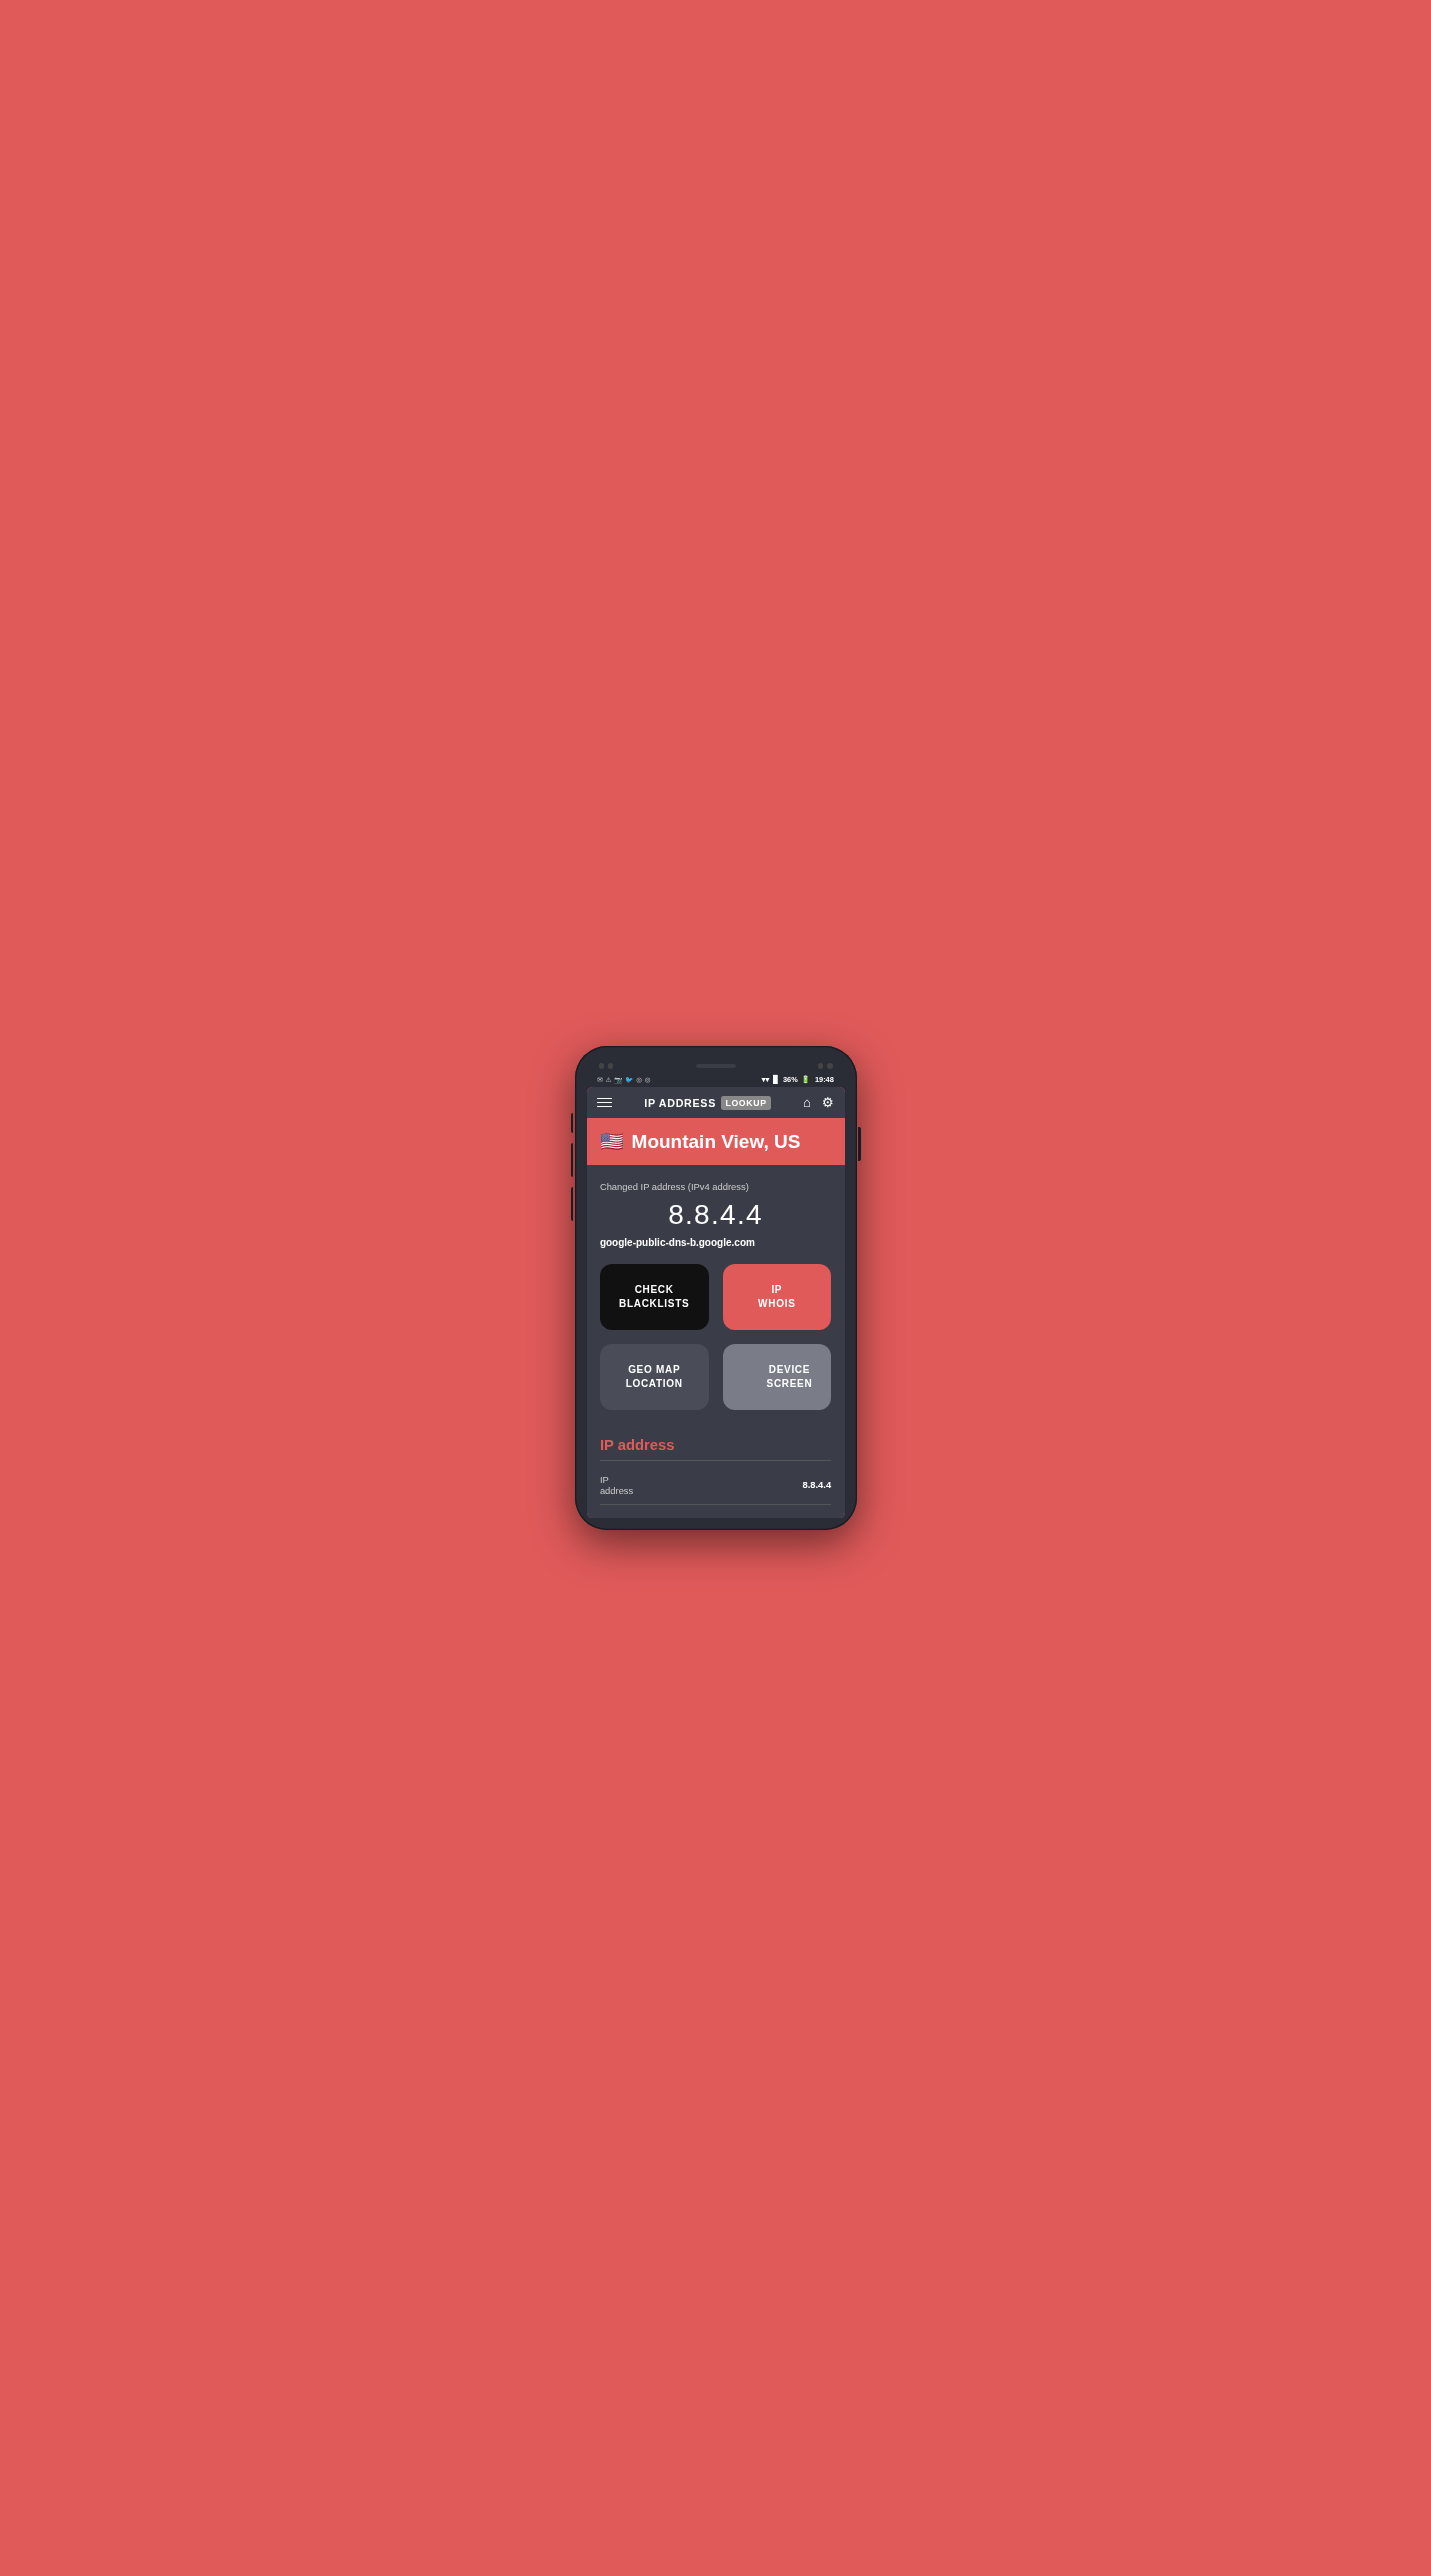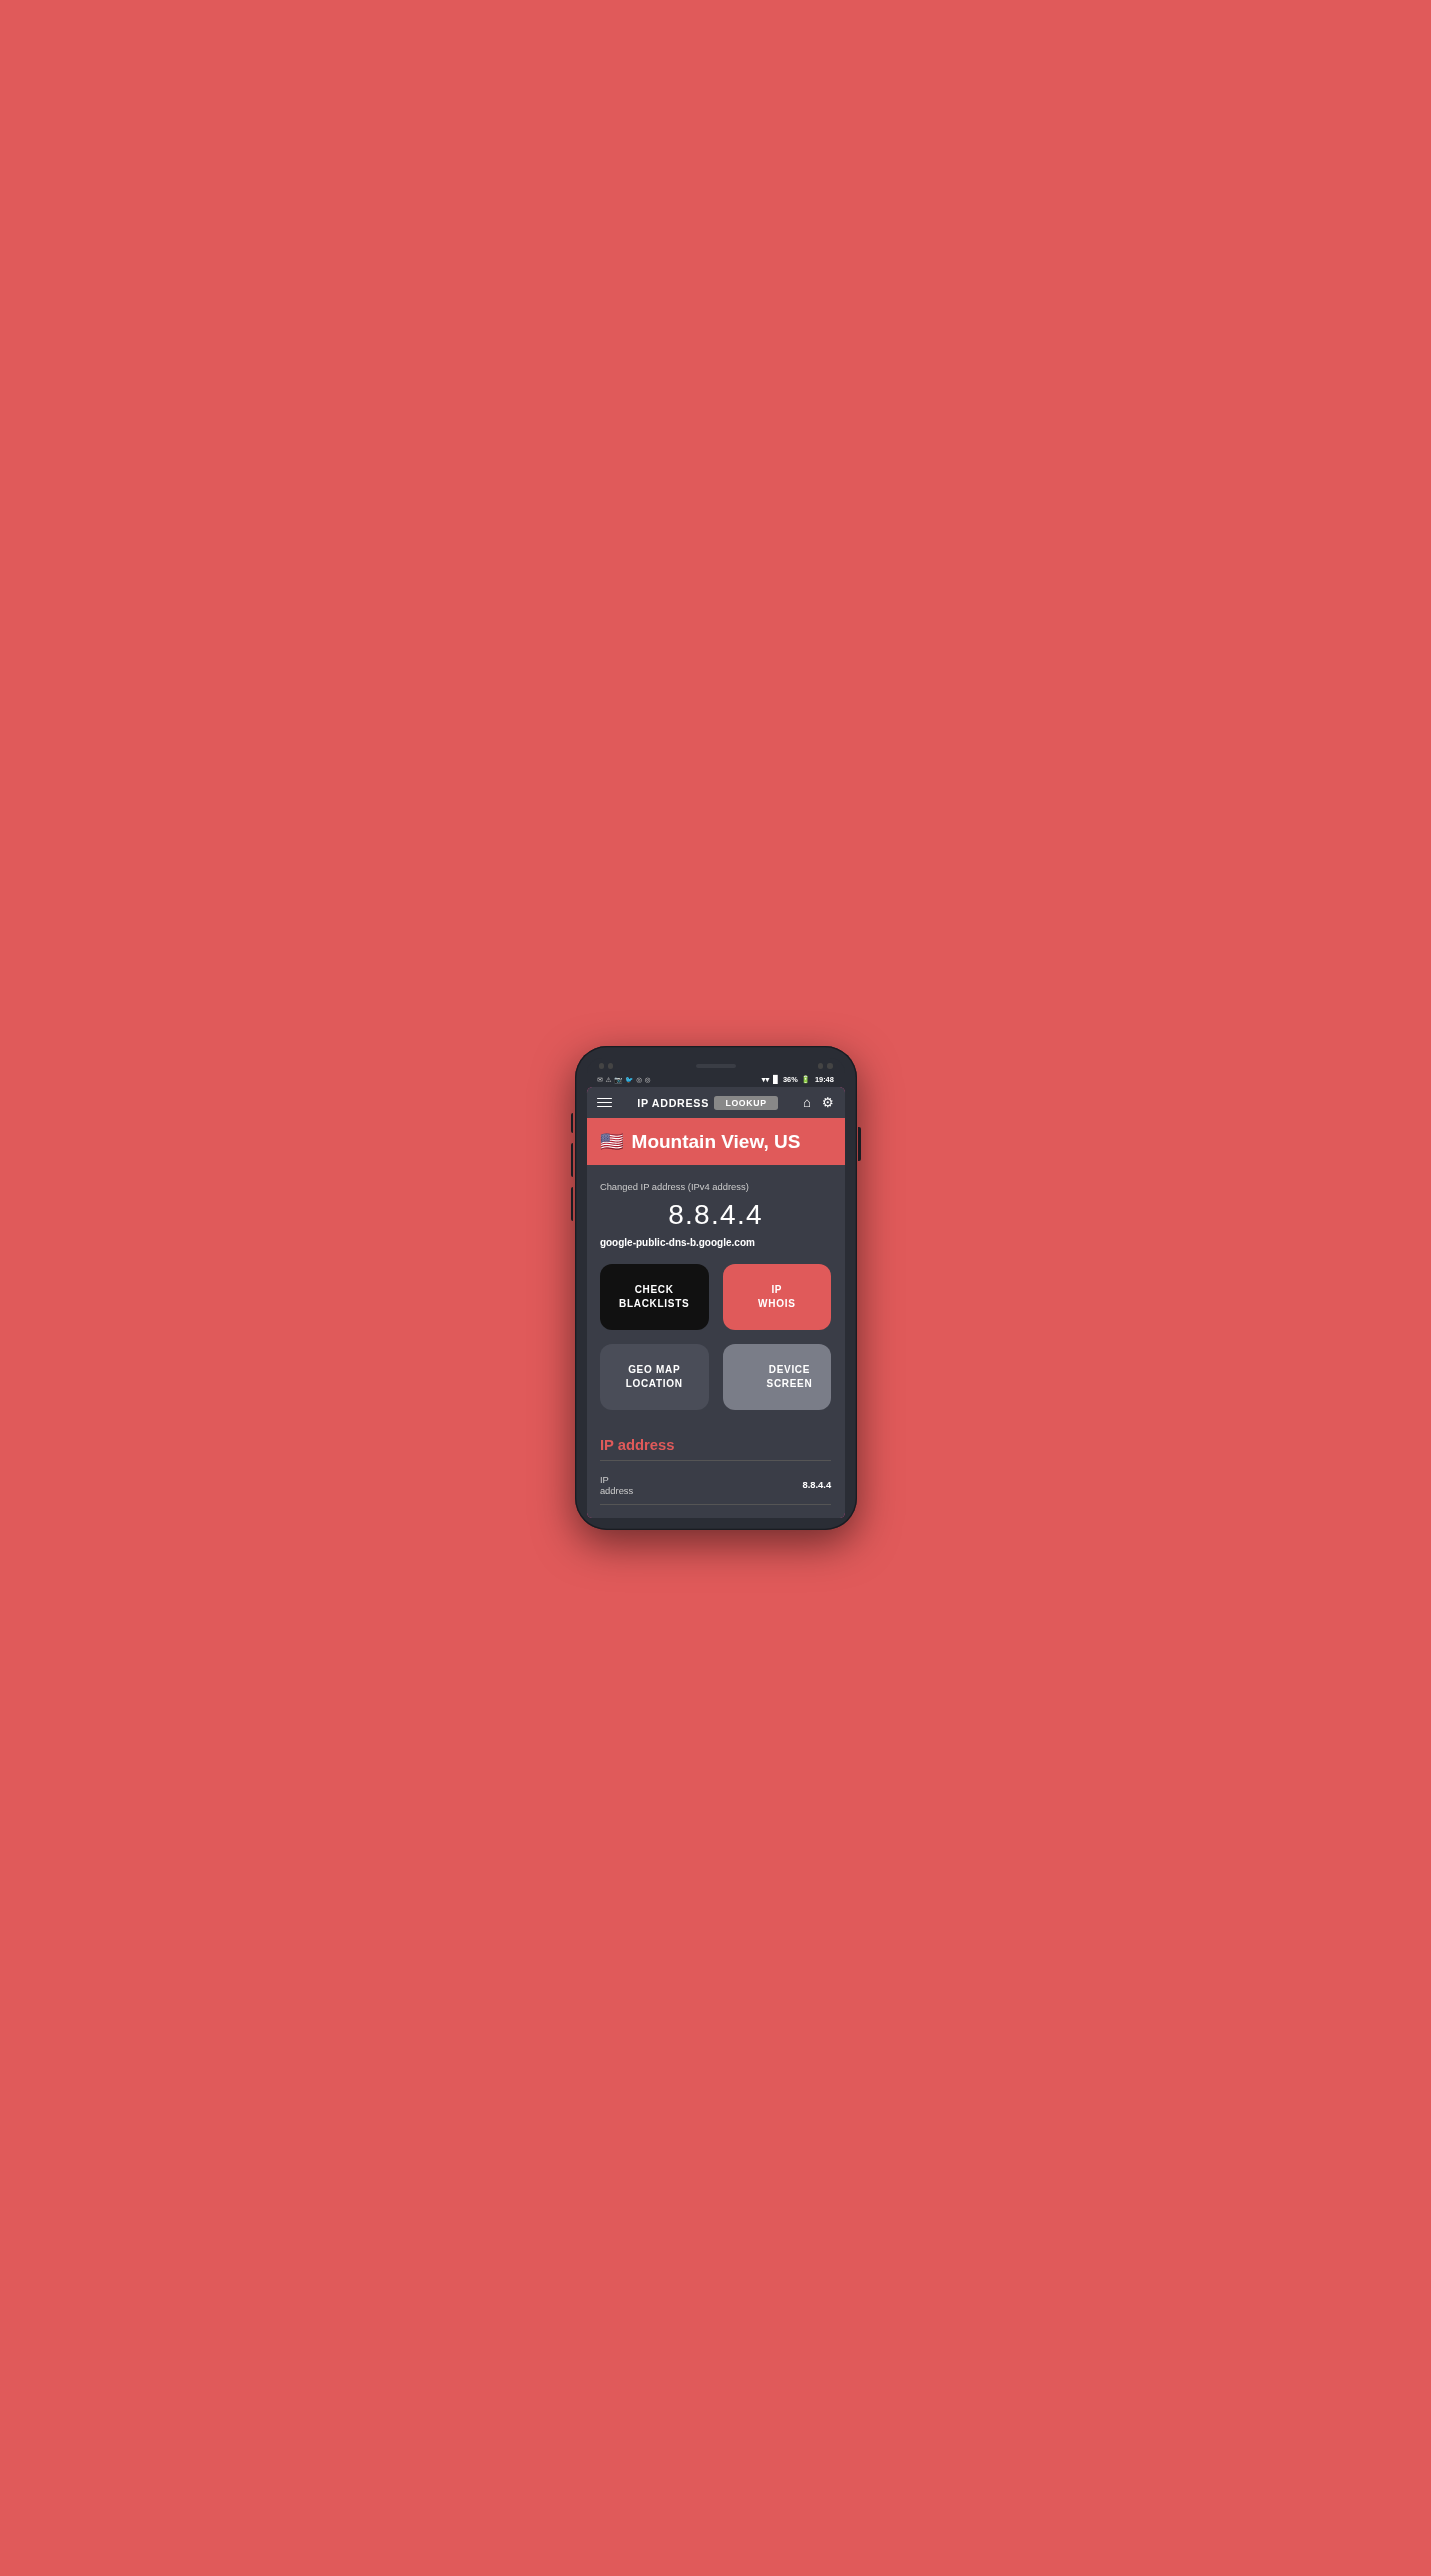--- a/index.html
+++ b/index.html
@@ -104,21 +104,21 @@
       font-weight: bold;
       color: #fff;
       letter-spacing: 0.7px;
     }
 
     .nav-title-badge {
       background: #888;
       color: #fff;
       font-size: 8.7px;
       font-weight: bold;
-      padding: 2px 11px;
+      padding: 2px 4px;
       border-radius: 2.7px;
       letter-spacing: 0.7px;
     }
 
     .nav-icons {
       display: flex;
       gap: 10.7px;
       align-items: center;
     }
 

